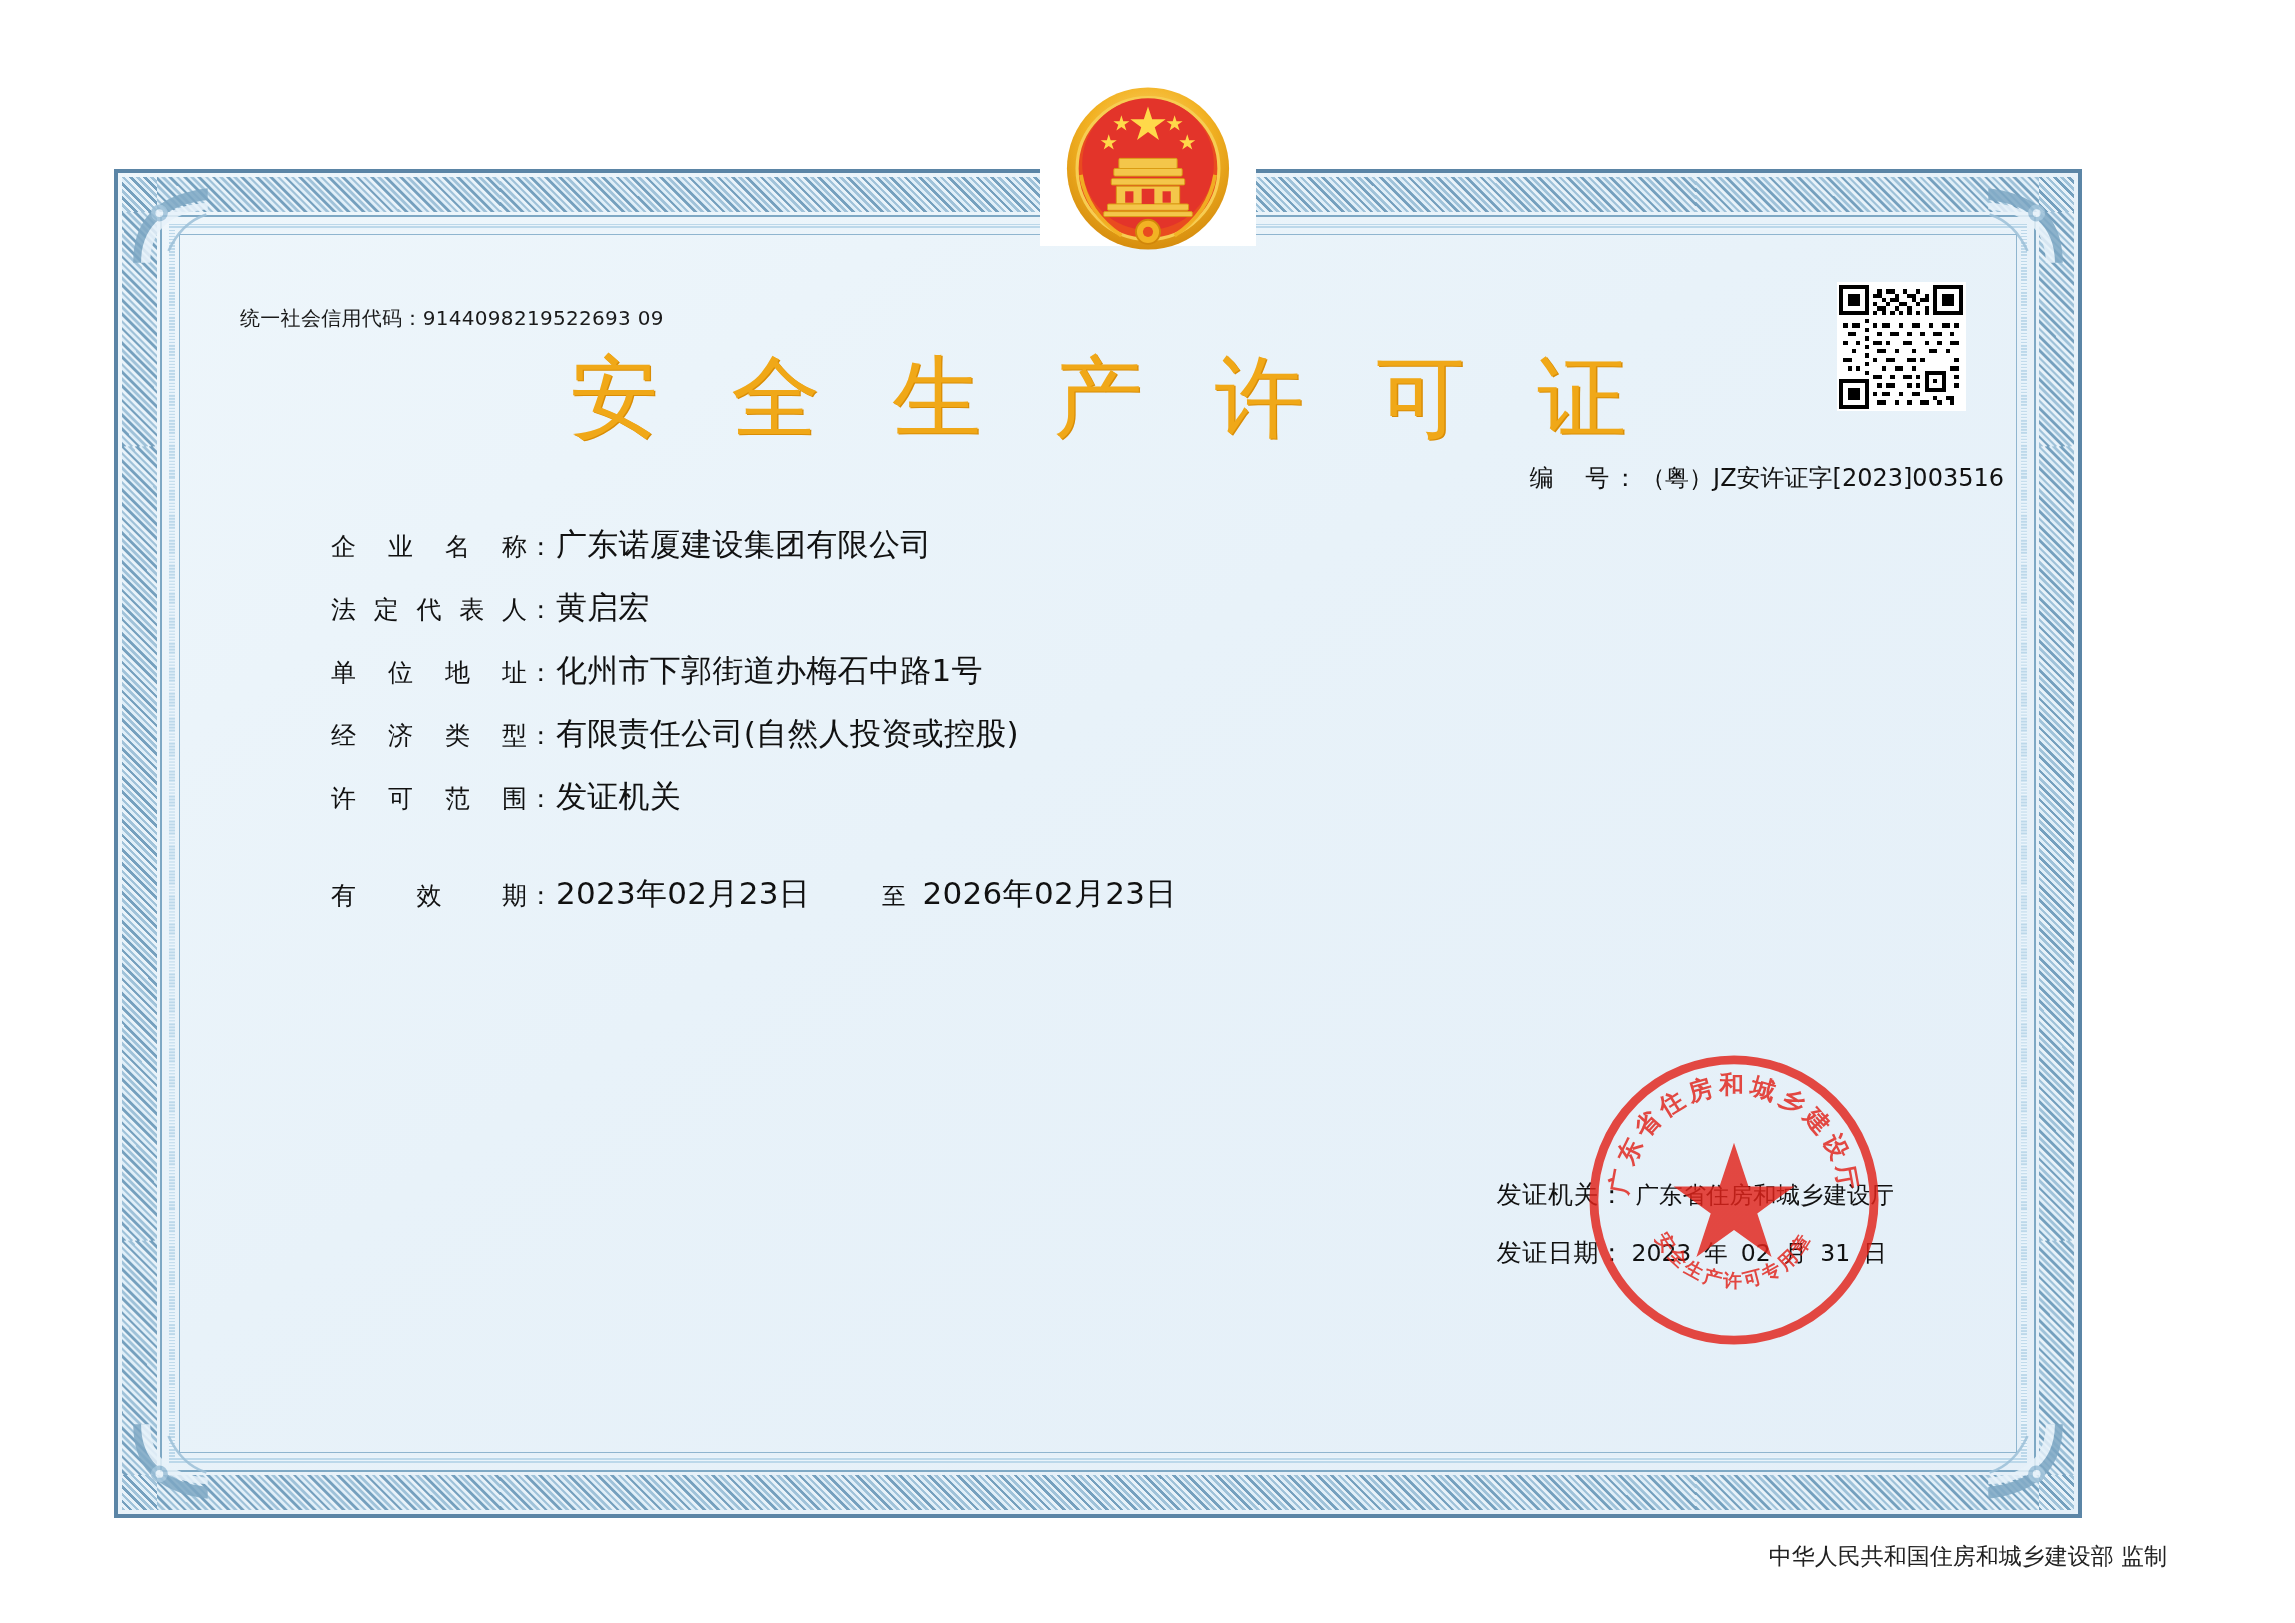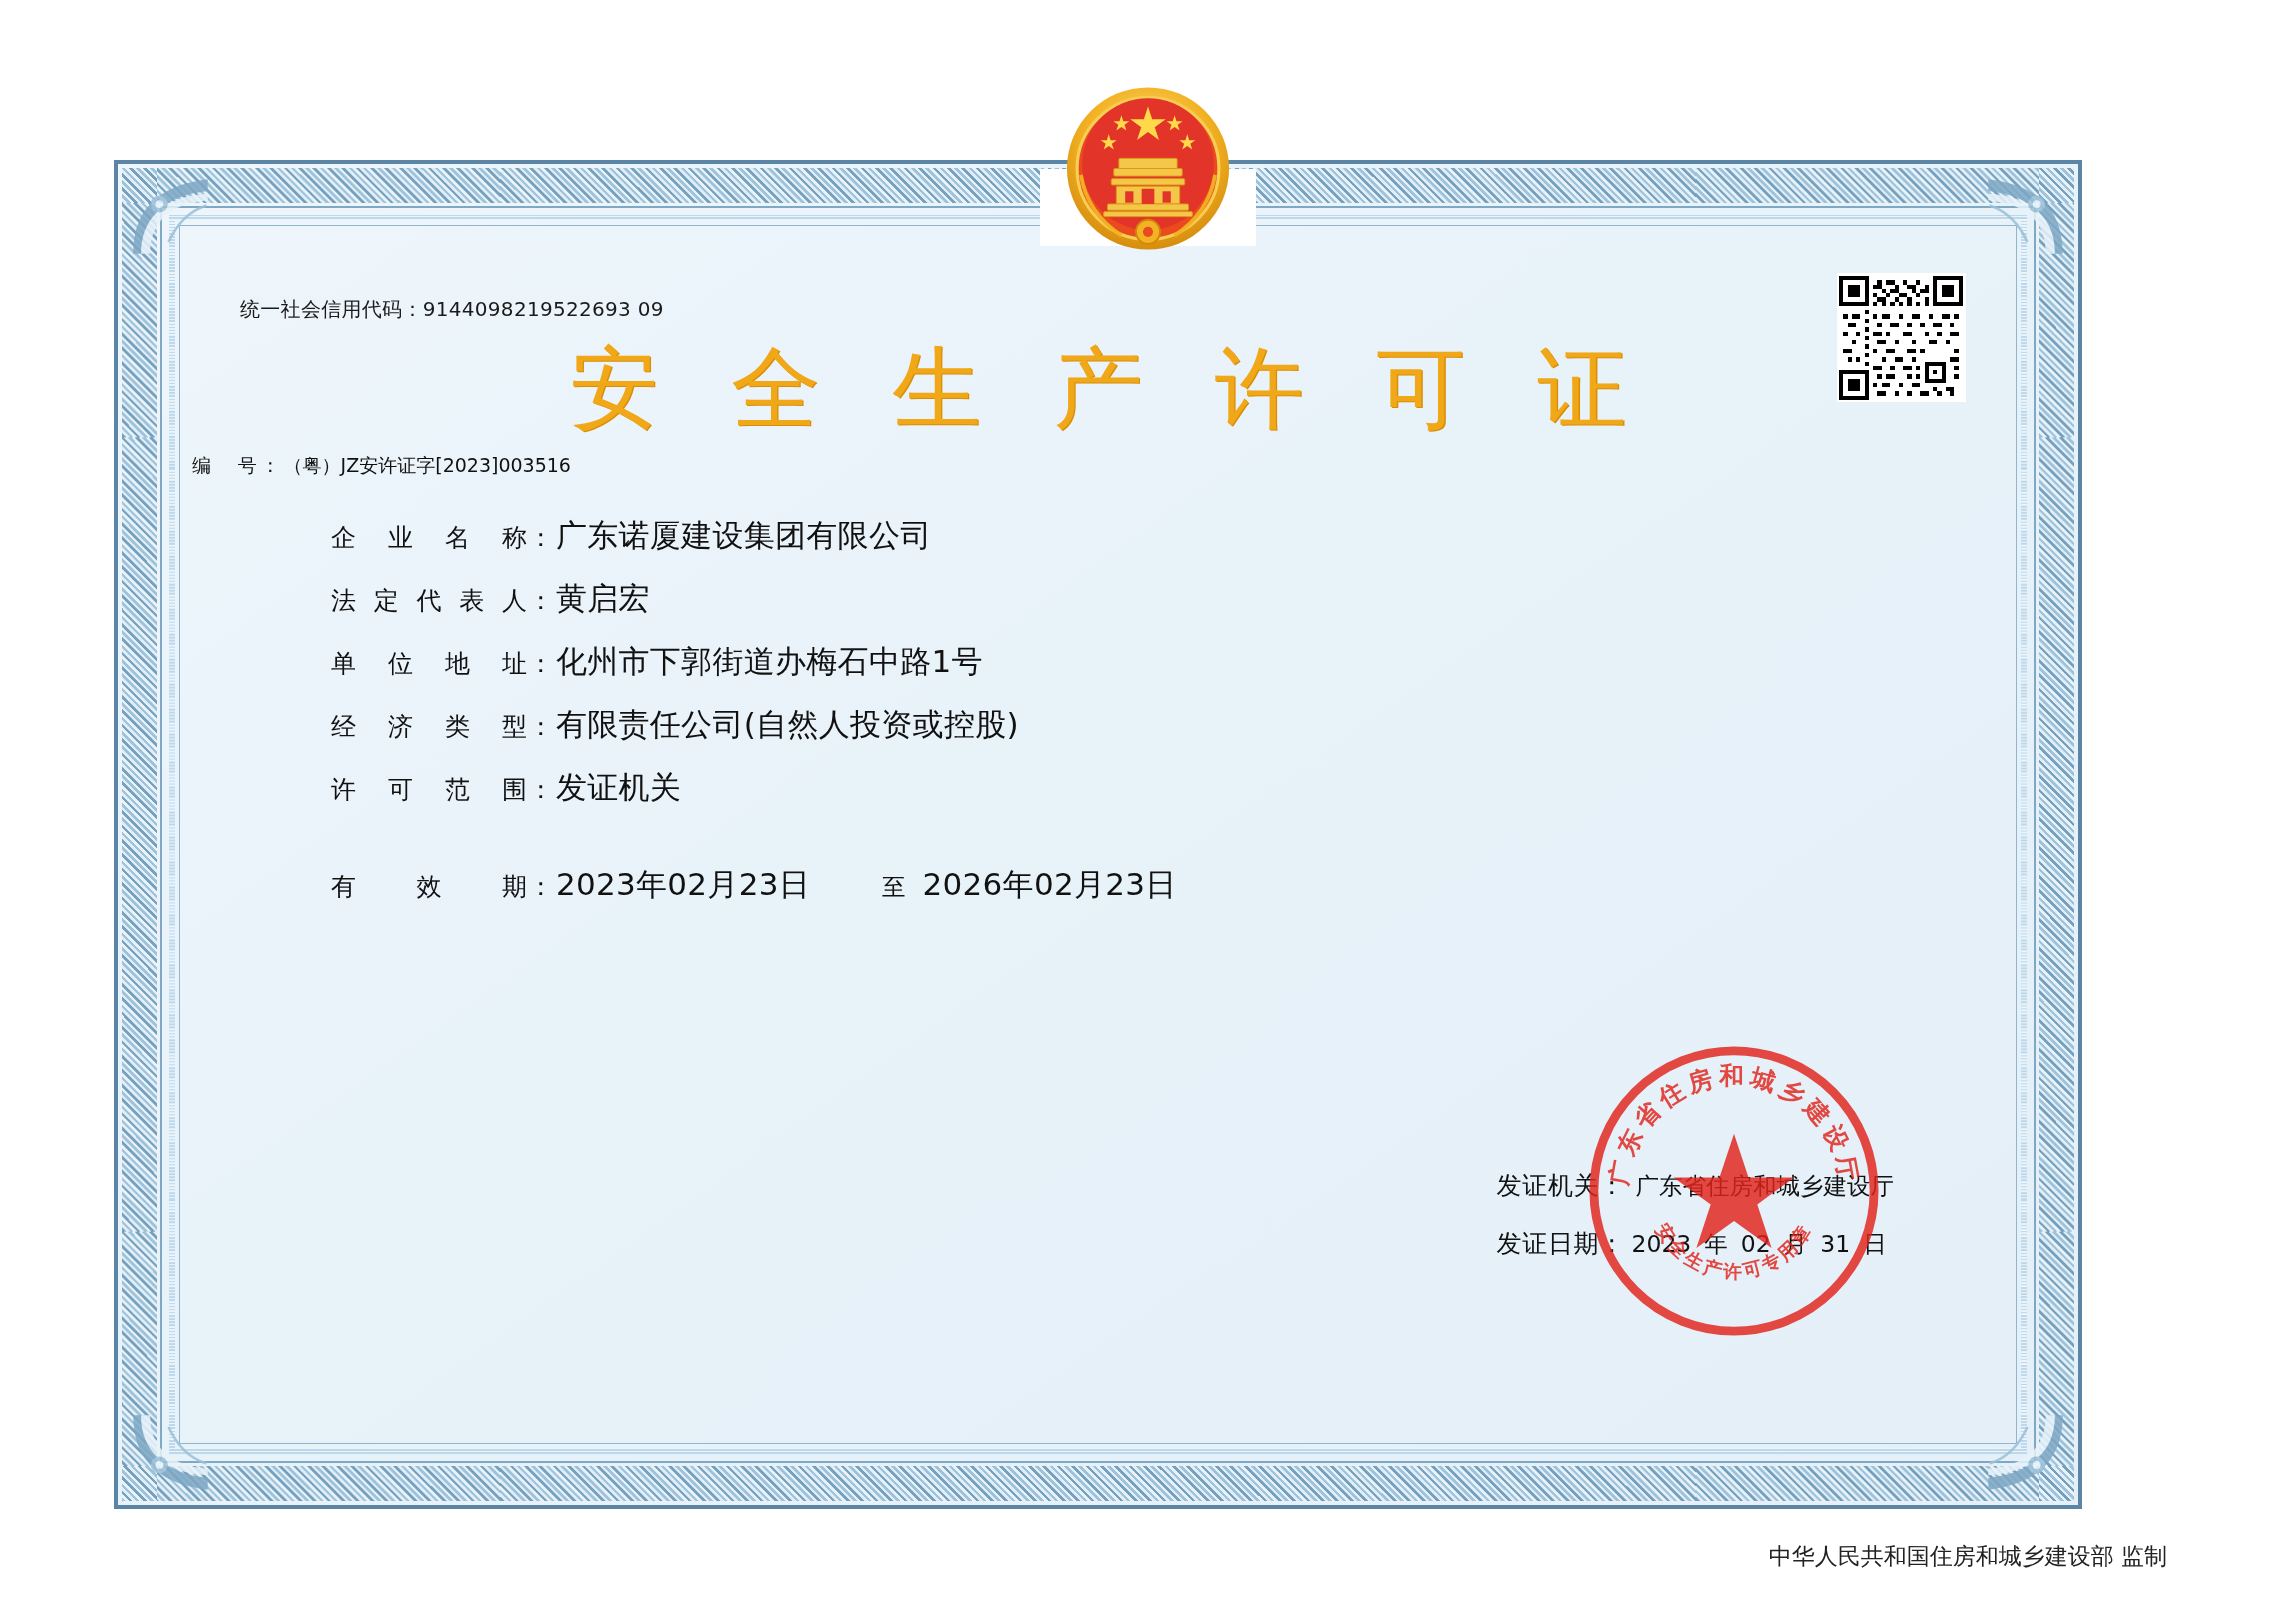--- a/index.html
+++ b/index.html
@@ -12,21 +12,21 @@
     height: 1624px;
     font-family: "DejaVu Sans", "Liberation Sans", sans-serif;
     position: relative;
     overflow: hidden;
   }
 
   
   .certificate {
     position: absolute;
     left: 114px;
-    top: 160px;
+    top: 169px;
     width: 1968px;
     height: 1349px;
     background: linear-gradient(145deg, #eef6fb 0%, #e8f2f9 45%, #e4eff8 100%);
     box-sizing: border-box;
   }
 
   
   .border-outer {
     position: absolute;
     inset: 0;
@@ -151,22 +151,22 @@
     color: #f0a818;
     text-shadow: 1.3px 1.3px 0 #d98d06;
     white-space: nowrap;
   }
 
   .serial {
     position: absolute;
     left: 0;
     right: 0;
     top: 221px;
-    text-align: left;
-    font-size: 19px;
+    text-align: right;
+    font-size: 24px;
     color: #111;
     white-space: nowrap;
   }
   .serial .serial-label { letter-spacing: 3.9px; }
 
   
   .fields {
     position: absolute;
     left: 139px;
     top: 283px;

